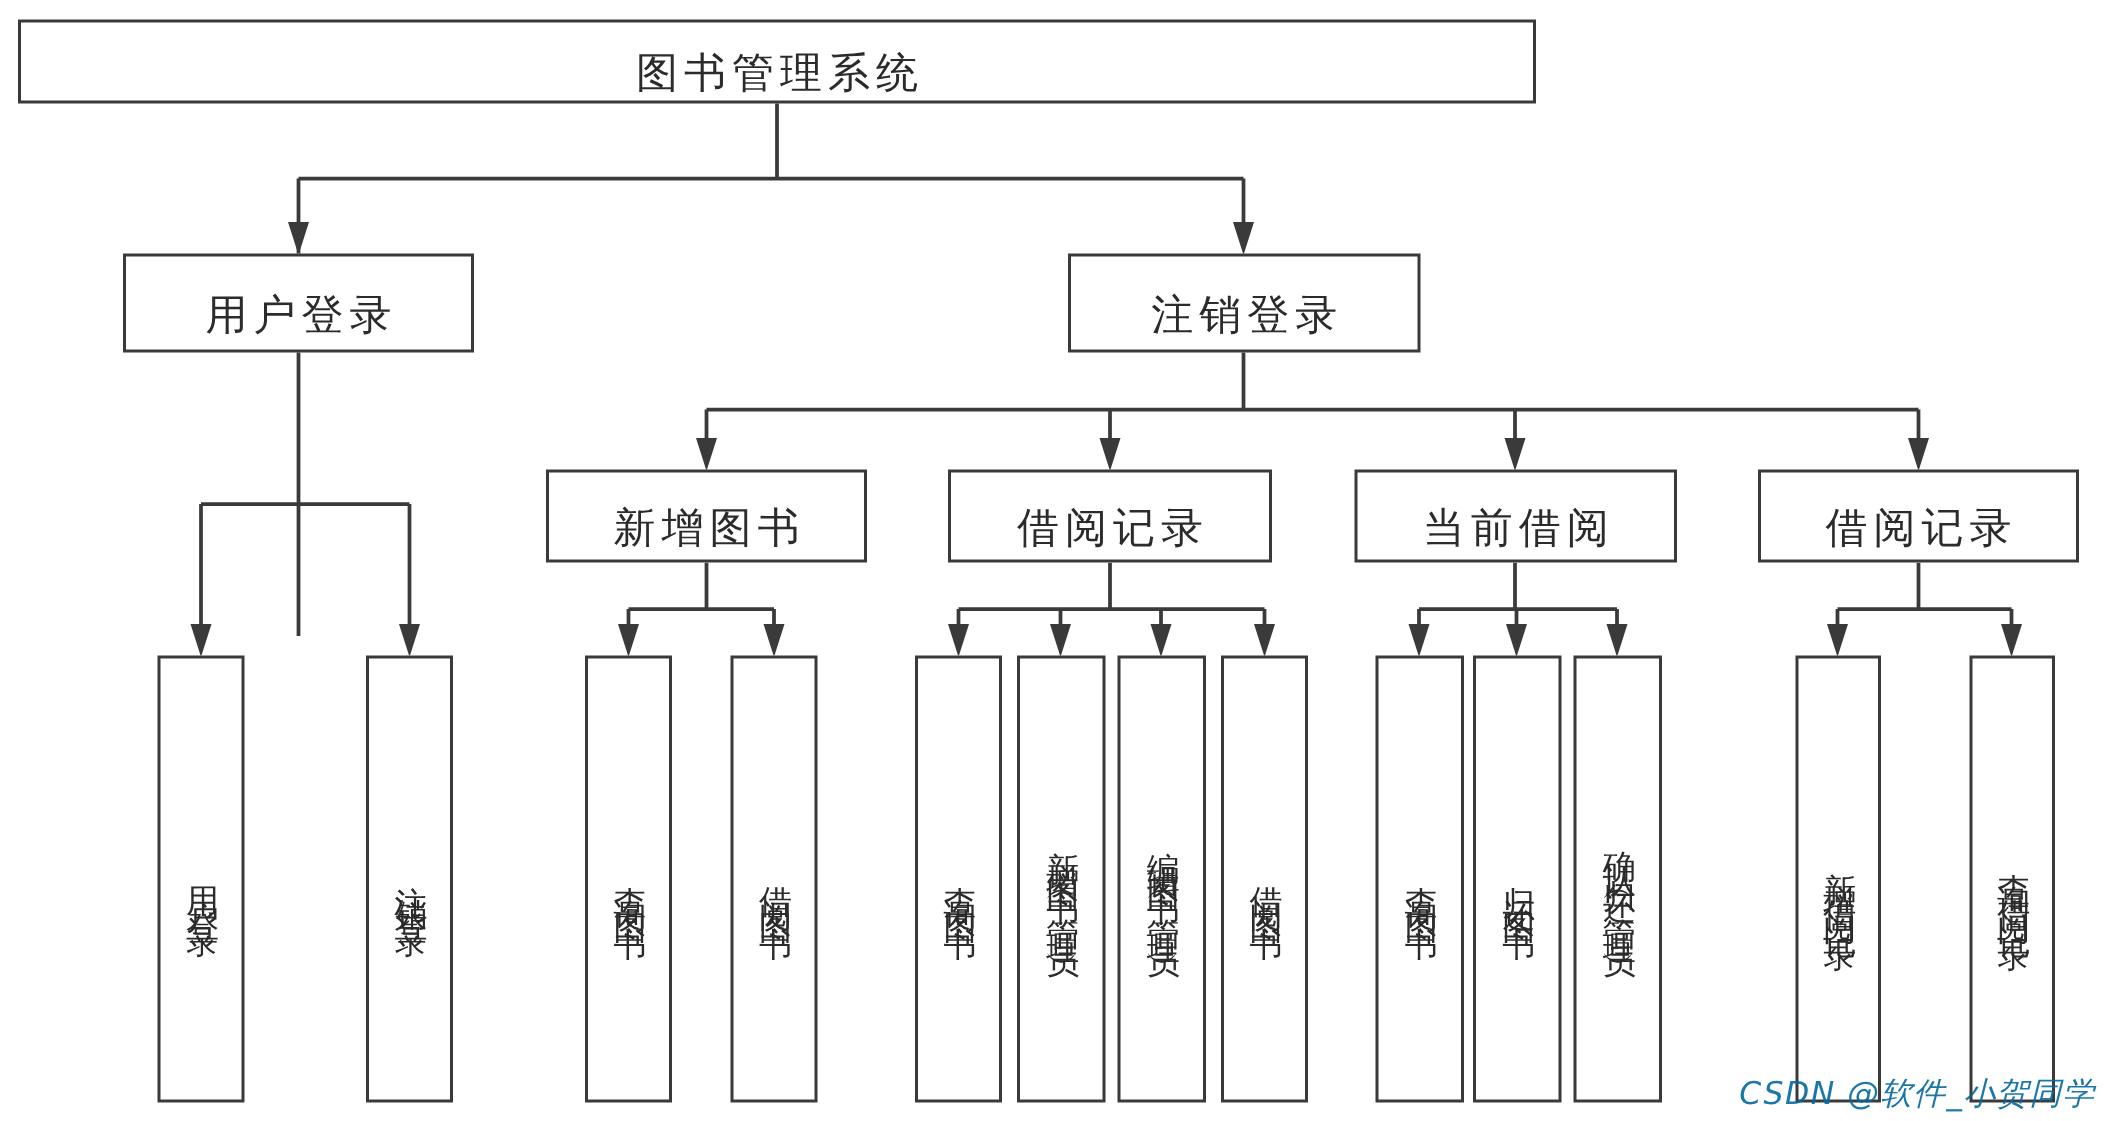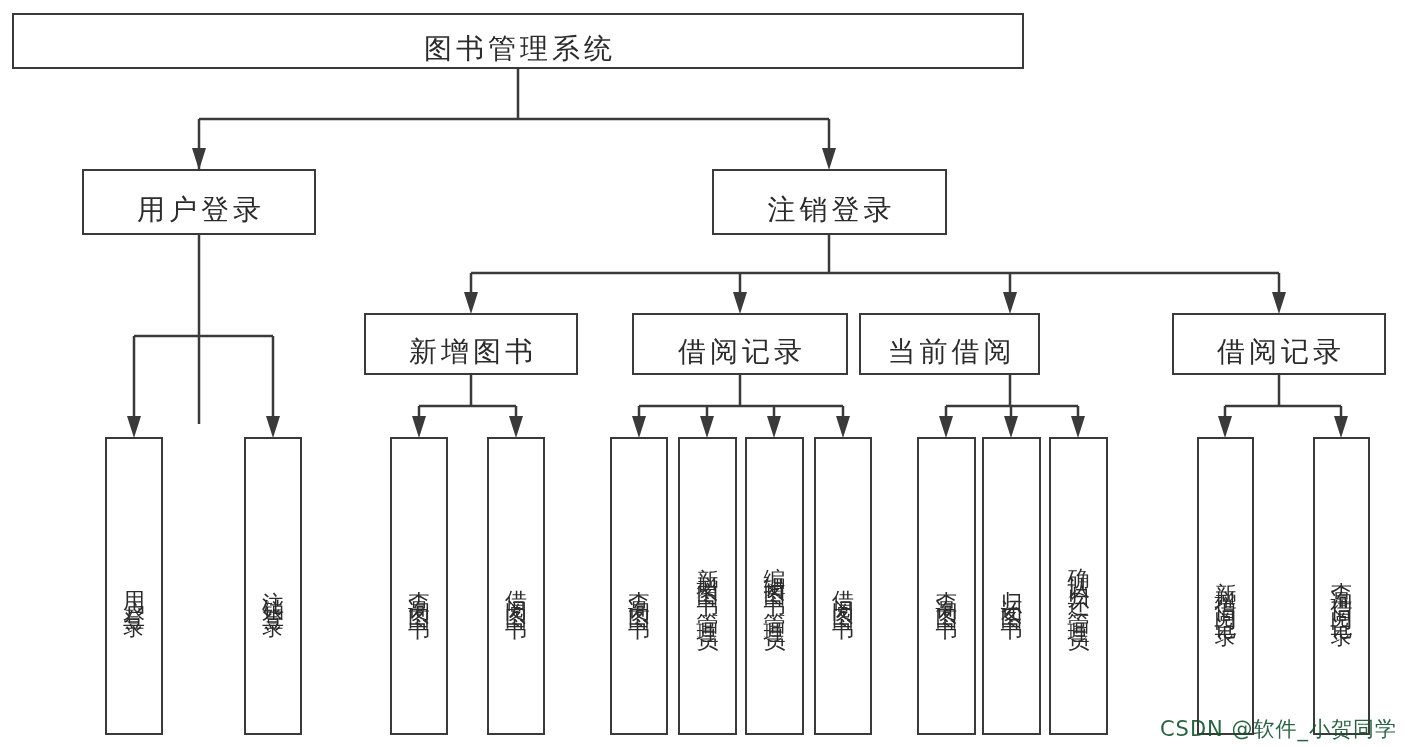--- a/index.html
+++ b/index.html
@@ -23,22 +23,23 @@
     font-size:28px;letter-spacing:4px;padding-left:4px;
     white-space:nowrap;line-height:1;margin-top:16px;
   }
   .vlabel{
     writing-mode:vertical-rl;text-orientation:mixed;
     font-size:22px;letter-spacing:9px;padding-top:9px;
     line-height:1;white-space:nowrap;
   }
   .watermark{
     position:absolute;z-index:3;right:8px;bottom:4px;
-    font-size:21px;letter-spacing:1px;color:#14532d;opacity:.9;
+    font-size:21px;letter-spacing:1px;color:#0369a1;opacity:.9;
     font-family:"DejaVu Sans","Liberation Sans",sans-serif;
+    font-style:italic;
   }
 </style>
 </head>
 <body>
 
 <div class="stage">
 
   <svg class="wires" width="1405" height="747" viewBox="0 0 1405 747">
     <path class="ln" d="
       M518 68 V119 M199 119 H829 M199 119 V424 M829 119 V162
@@ -71,21 +72,21 @@
   <div class="box" style="left:712px;top:169px;width:235px;height:66px">
     <span class="hlabel">注销登录</span>
   </div>
 
   <div class="box" style="left:364px;top:313px;width:214px;height:62px">
     <span class="hlabel">新增图书</span>
   </div>
   <div class="box" style="left:632px;top:313px;width:216px;height:62px">
     <span class="hlabel">借阅记录</span>
   </div>
-  <div class="box" style="left:859px;top:313px;width:181px;height:62px">
+  <div class="box" style="left:903px;top:313px;width:215px;height:62px">
     <span class="hlabel">当前借阅</span>
   </div>
   <div class="box" style="left:1172px;top:313px;width:214px;height:62px">
     <span class="hlabel">借阅记录</span>
   </div>
 
   <div class="box" style="left:105px;top:437px;width:58px;height:298px">
     <span class="vlabel">用户登录</span>
   </div>
   <div class="box" style="left:244px;top:437px;width:58px;height:298px">

